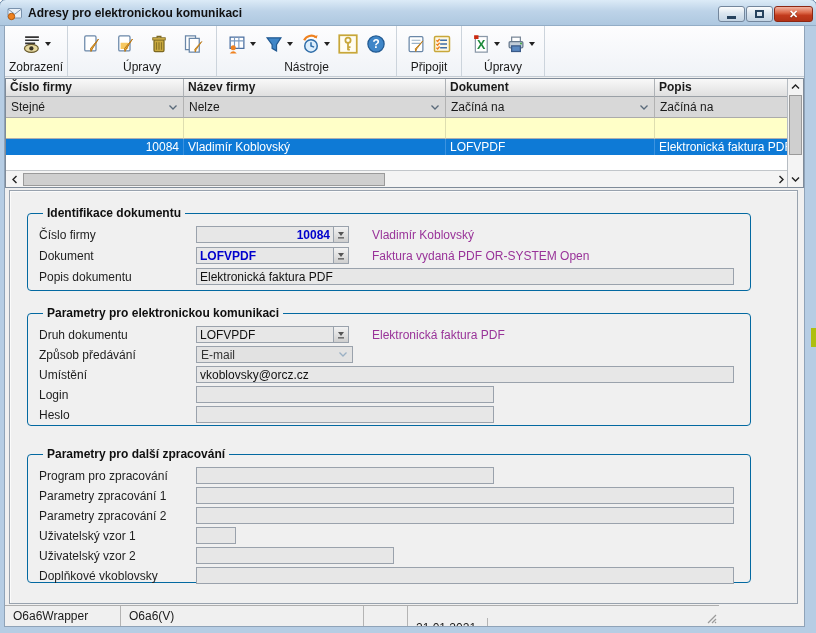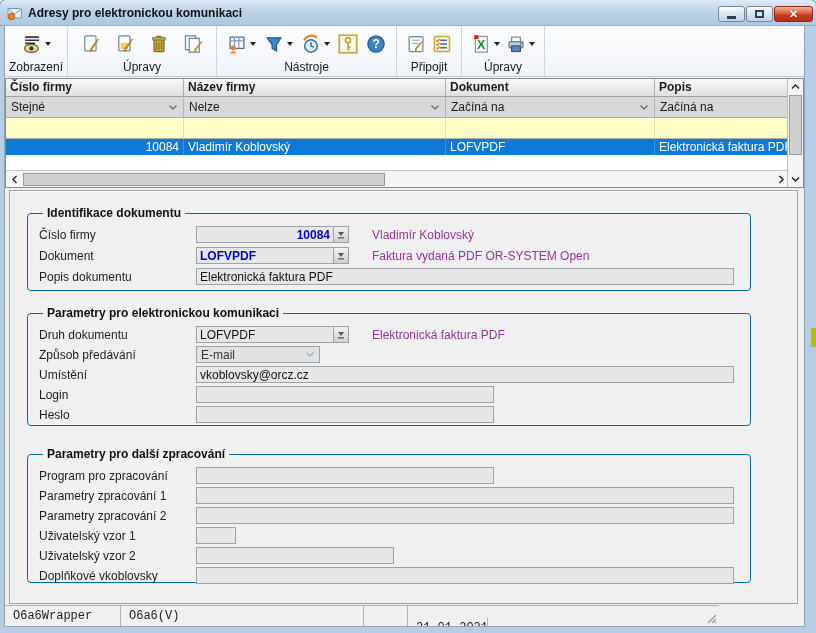--- a/index.html
+++ b/index.html
@@ -95,27 +95,27 @@
   .tinput { height:17px; border:1px solid #9aa2ac; background:#e7e7e7; font-family:"Liberation Sans",sans-serif;
             font-size:12px; padding:0 3px; color:#111; }
   .w138 { width:138px; } .w298 { width:298px; }
   .w538 { width:538px; } .w40 { width:40px; } .w198 { width:198px; }
   .val-blue { color:#0000cc; font-weight:bold; }
   .ta-right { text-align:right; }
   .lookup { width:15px; height:17px; border:1px solid #9aa2ac; border-left:none;
             background:linear-gradient(#f2f2f2,#cfcfcf); display:flex; align-items:center;
             justify-content:center; flex:none; }
   .fdesc { color:#993399; margin-left:23px; white-space:nowrap; }
-  .selbox { width:124px; height:17px; border:1px solid #9aa2ac; background:#e2e2e2;
+  .selbox { width:157px; height:17px; border:1px solid #9aa2ac; background:#e2e2e2;
             display:flex; align-items:center; justify-content:space-between; padding:0 4px;
             color:#333; }
 
   
   .statusbar { position:absolute; left:0; top:579px; width:714px; height:21px; background:#f0f0f0;
-               border-top:1px solid #aeaeae; display:flex;font-family:Liberation Mono, monospace; }
+               border-top:1px solid #aeaeae; display:flex; }
   .scell { border-right:1px solid #b4b4b4; padding:3px 0 0 8px; white-space:nowrap; overflow:hidden; }
   .sc1 { width:116px; } .sc2 { width:243px; } .sc3 { width:44px; } .sc4 { width:80px;margin-top:12px; }
   .sc5 { flex:1; border-right:none; position:relative; }
   .grip { position:absolute; right:2px; bottom:2px; }
 
   .edge-artifact { position:absolute; left:811px; top:328px; width:5px; height:19px;
                    background:#aebf10; }
 </style>
 </head>
 <body>

